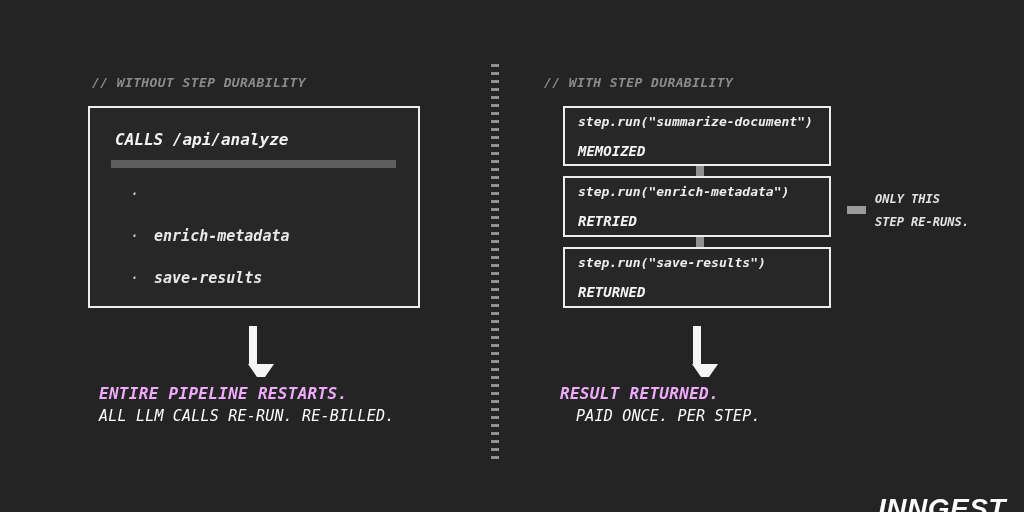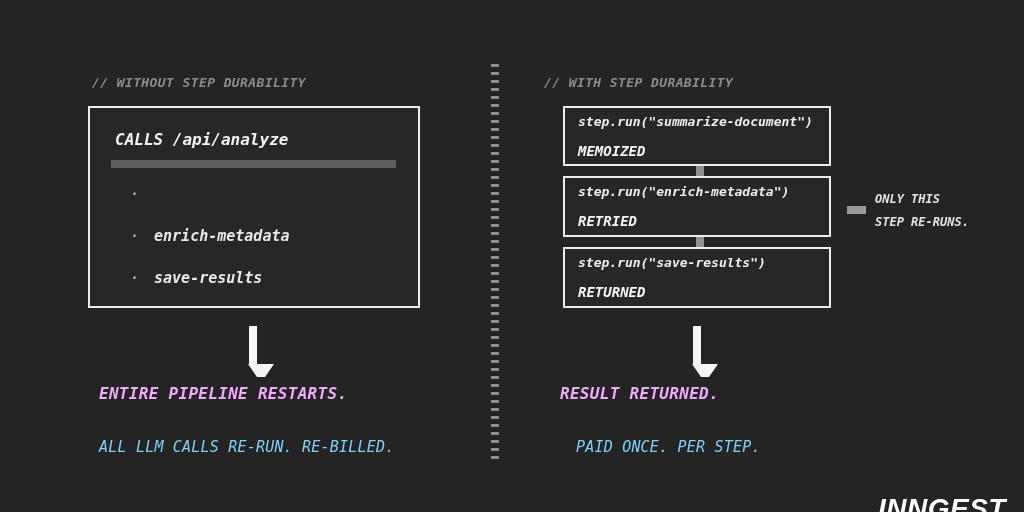--- a/index.html
+++ b/index.html
@@ -119,24 +119,23 @@
     position: absolute;
     font-size: 16px;
     font-weight: bold;
     color: #f0abfc;
     letter-spacing: 0.3px;
     white-space: pre;
   }
   .outcome-secondary {
     position: absolute;
     font-size: 15px;
-    color: #7dd3fc;
+    color: #ffffff;
     letter-spacing: 0.2px;
     white-space: pre;
-    margin-top: 31px;
   }
   .outcome-left-1  { left: 95px;  top: 380px; }
   .outcome-left-2  { left: 95px;  top: 403px; }
   .outcome-right-1 { left: 556px; top: 380px; }
   .outcome-right-2 { left: 572px; top: 403px; }
 
   
   .center-divider {
     position: absolute;
     left: 491px; top: 64px;

